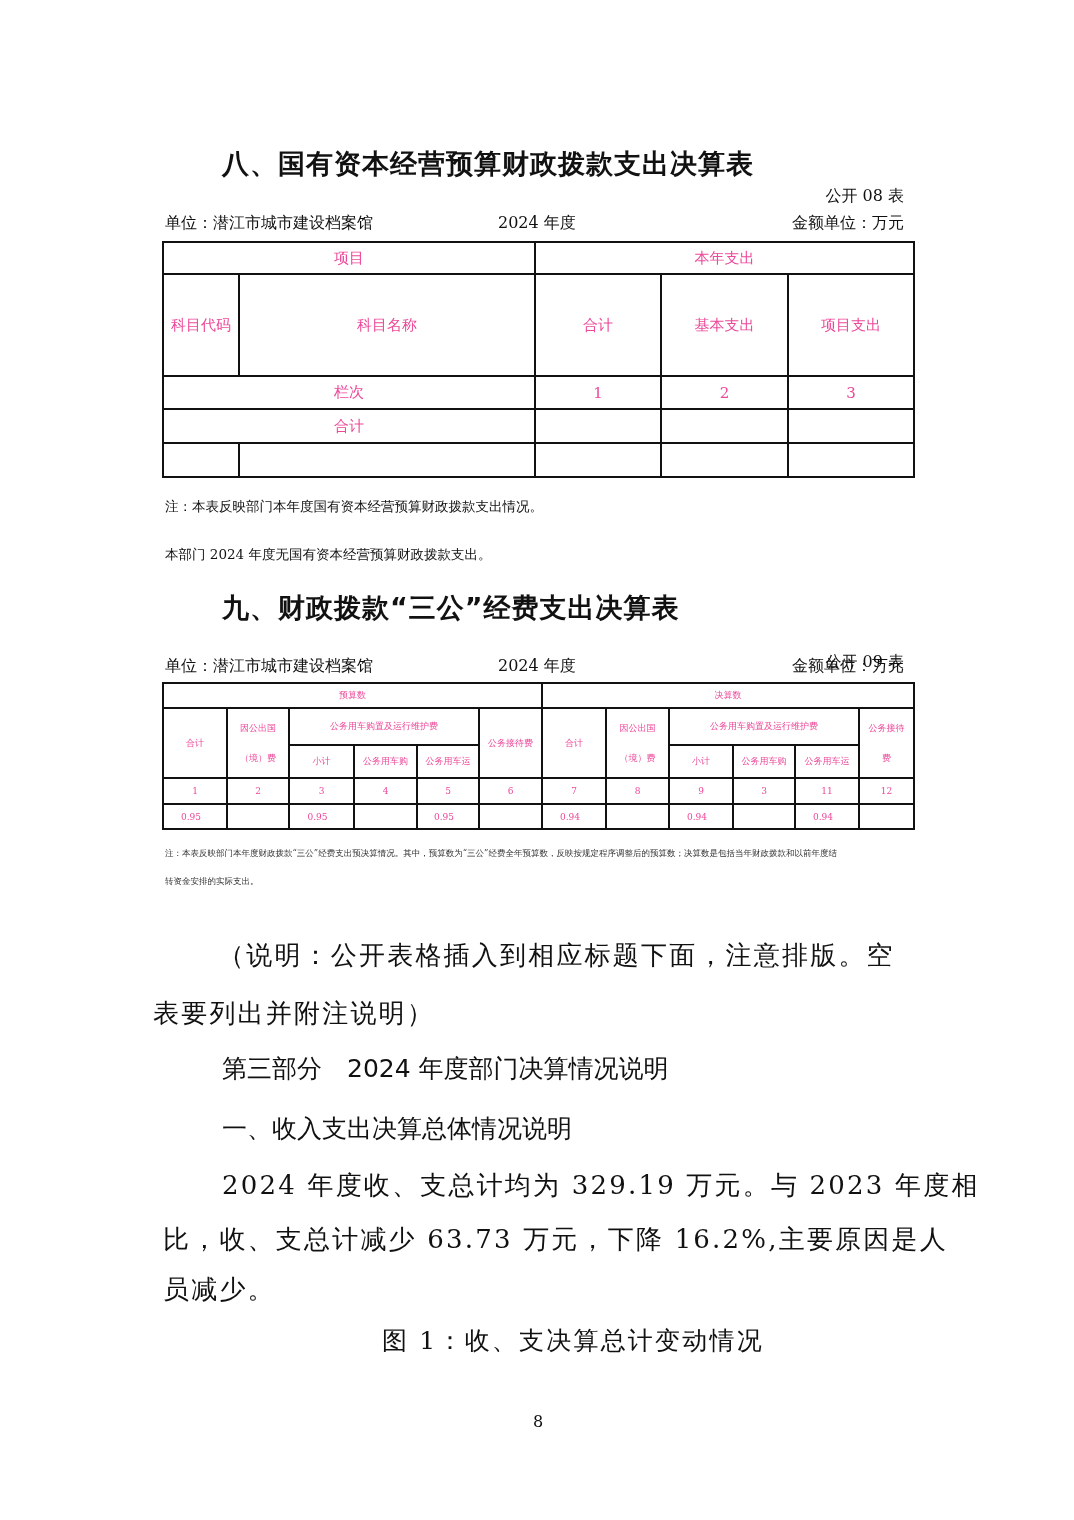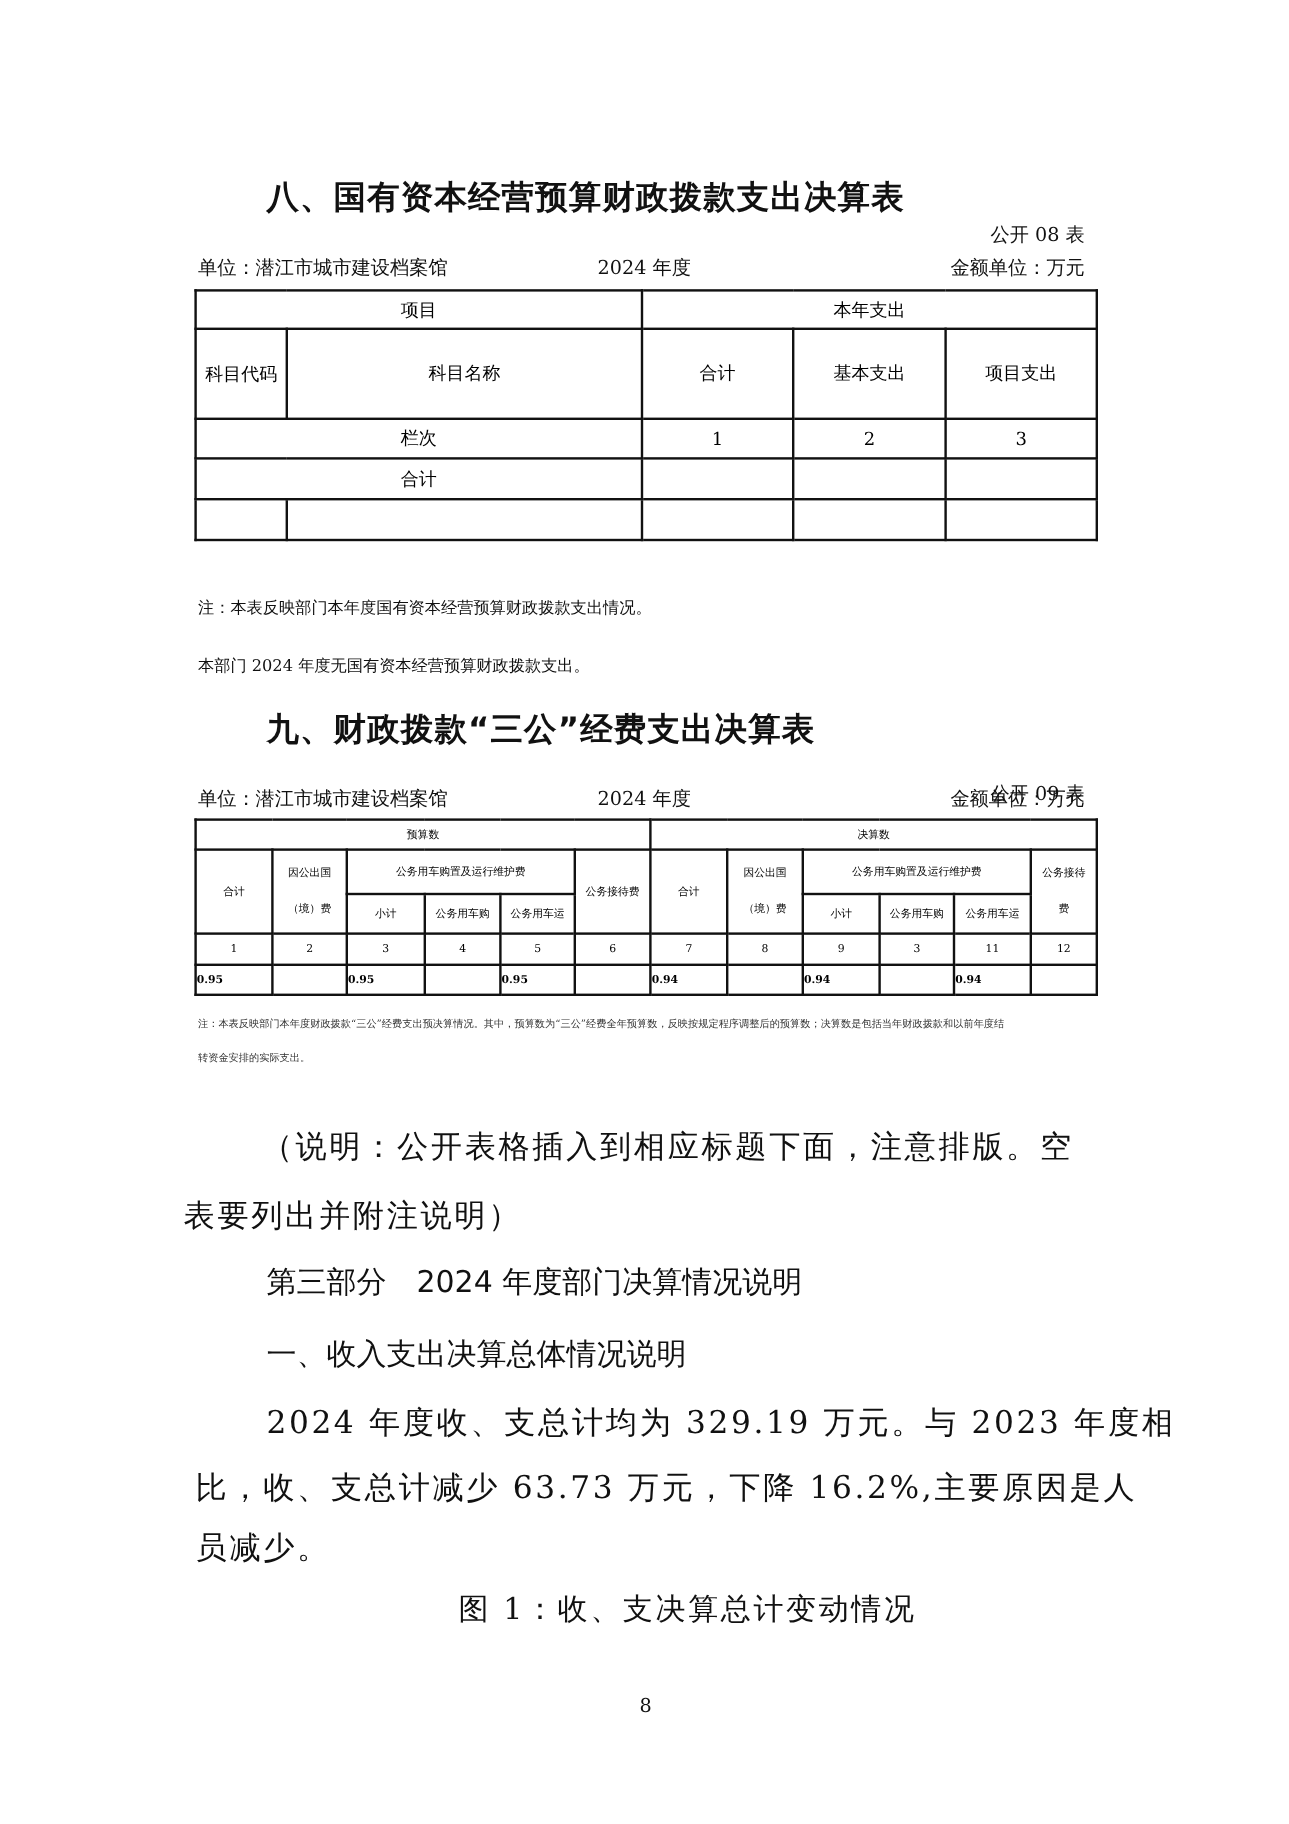--- a/index.html
+++ b/index.html
@@ -1,24 +1,24 @@
 <!DOCTYPE html>
 <html><head>
 <meta charset="utf-8">
 <style>
   html, body { margin:0; padding:0; background:#ffffff; }
   body { width:1074px; height:1520px; position:relative; overflow:hidden; color:#111; font-family:"DejaVu Serif", serif; }
   .abs { position:absolute; white-space:nowrap; }
   .h2 { font-family:"DejaVu Sans", sans-serif; font-size:27px; font-weight:bold; left:222px; letter-spacing:1px; }
   .meta { font-size:16px; }
   table.grid { position:absolute; border-collapse:collapse; table-layout:fixed; }
-  table.grid td { border:2px solid #111; text-align:center; vertical-align:middle; padding:0; color:#000000; }
+  table.grid td { border:2px solid #111; text-align:center; vertical-align:middle; padding:0; color:#ec4899; }
   .t1 td { font-size:15px; }
   .t2 td { font-size:9px; }
-  .t2 td.num { text-align:left; padding-right:8px;font-weight:bold; }
+  .t2 td.num { text-align:center; padding-right:8px; }
   .note { font-size:13.5px; }
   .note-sm { font-size:8.5px; color:#333; }
   .body-p { font-size:26px; letter-spacing:2.2px; }
   .sec { font-family:"DejaVu Sans", sans-serif; font-size:25px; }
 </style>
 </head>
 <body>
 
 <div class="abs h2" style="top:146px;">八、国有资本经营预算财政拨款支出决算表</div>
 <div class="abs meta" style="top:186px; right:170px;">公开 08 表</div>
@@ -32,21 +32,21 @@
       <col style="width:296px">
       <col style="width:126px">
       <col style="width:127px">
       <col style="width:126px">
     </colgroup>
   <tbody>
       <tr style="height:32px">
     <td colspan="2">项目</td>
     <td colspan="3">本年支出</td>
   </tr>
-  <tr style="height:75px">
+  <tr style="height:102px">
     <td style="line-height:28px; padding:0 6px;">科目代码</td>
     <td>科目名称</td>
     <td>合计</td>
     <td>基本支出</td>
     <td>项目支出</td>
   </tr>
   <tr style="height:33px">
     <td colspan="2">栏次</td>
     <td>1</td>
     <td>2</td>

